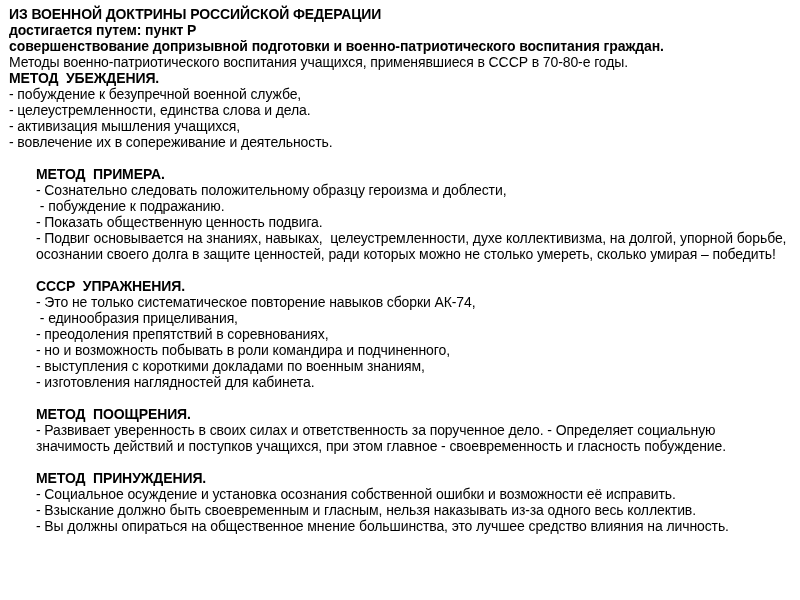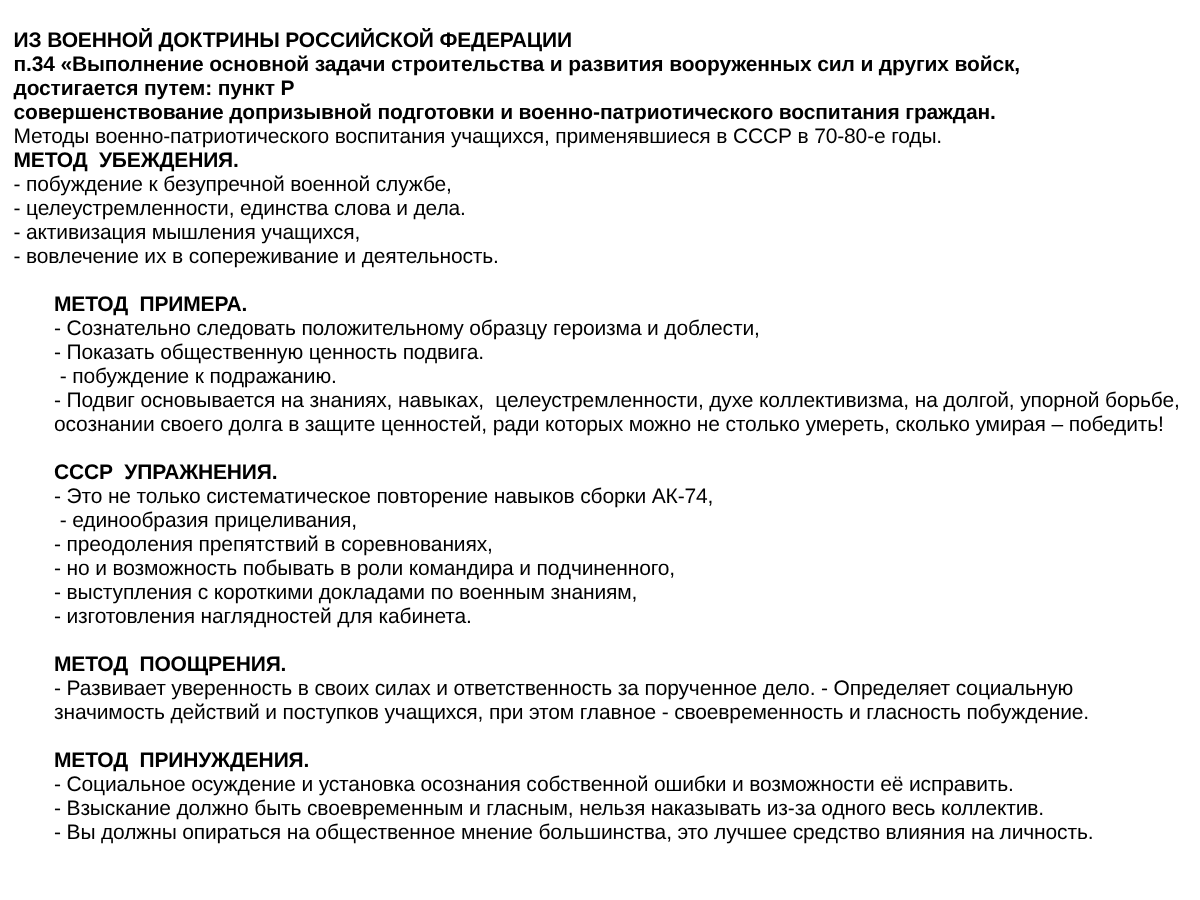--- a/index.html
+++ b/index.html
@@ -7,56 +7,55 @@
     background: #ffffff;
     font-family: "Liberation Sans", "DejaVu Sans", sans-serif;
     color: #000000;
   }
   .slide {
     position: relative;
     width: 800px;
     height: 600px;
     background: #ffffff;
     box-sizing: border-box;
-    padding: 18px 10px 0 9px;
+    padding: 6px 10px 0 9px;
     overflow: hidden;
   }
   .line {
     font-size: 14px;
     line-height: 16px;
     white-space: pre-wrap;      
     letter-spacing: -0.1px;
   }
   .bold { font-weight: bold; }
   .method-section + .method-section { margin-top: 16px; margin-left: 27px; }
 </style>
 </head>
 <body>
 
 <div class="slide">
   <div>
       <div class="line bold">ИЗ ВОЕННОЙ ДОКТРИНЫ РОССИЙСКОЙ ФЕДЕРАЦИИ</div>
-      <div class="line bold">п.34 «Выполнение основной задачи строительства и развития вооруженных сил и других войск,</div>
       <div class="line bold">достигается путем: пункт Р</div>
       <div class="line bold">совершенствование допризывной подготовки и военно-патриотического воспитания граждан.</div>
       <div class="line">Методы военно-патриотического воспитания учащихся, применявшиеся в СССР в 70-80-е годы.</div>
     </div>
   <div>
       <section class="method-section">
         <div class="line bold">МЕТОД  УБЕЖДЕНИЯ.</div>
         <div class="line">- побуждение к безупречной военной службе,</div>
         <div class="line">- целеустремленности, единства слова и дела.</div>
         <div class="line">- активизация мышления учащихся,</div>
         <div class="line">- вовлечение их в сопереживание и деятельность.</div>
       </section>
       <section class="method-section">
         <div class="line bold">МЕТОД  ПРИМЕРА.</div>
         <div class="line">- Сознательно следовать положительному образцу героизма и доблести,</div>
+        <div class="line"> - побуждение к подражанию.</div>
         <div class="line">- Показать общественную ценность подвига.</div>
-        <div class="line"> - побуждение к подражанию.</div>
         <div class="line">- Подвиг основывается на знаниях, навыках,  целеустремленности, духе коллективизма, на долгой, упорной борьбе, осознании своего долга в защите ценностей, ради которых можно не столько умереть, сколько умирая – победить!</div>
       </section>
       <section class="method-section">
         <div class="line bold">СССР  УПРАЖНЕНИЯ.</div>
         <div class="line">- Это не только систематическое повторение навыков сборки АК-74,</div>
         <div class="line"> - единообразия прицеливания,</div>
         <div class="line">- преодоления препятствий в соревнованиях,</div>
         <div class="line">- но и возможность побывать в роли командира и подчиненного,</div>
         <div class="line">- выступления с короткими докладами по военным знаниям,</div>
         <div class="line">- изготовления наглядностей для кабинета.</div>

